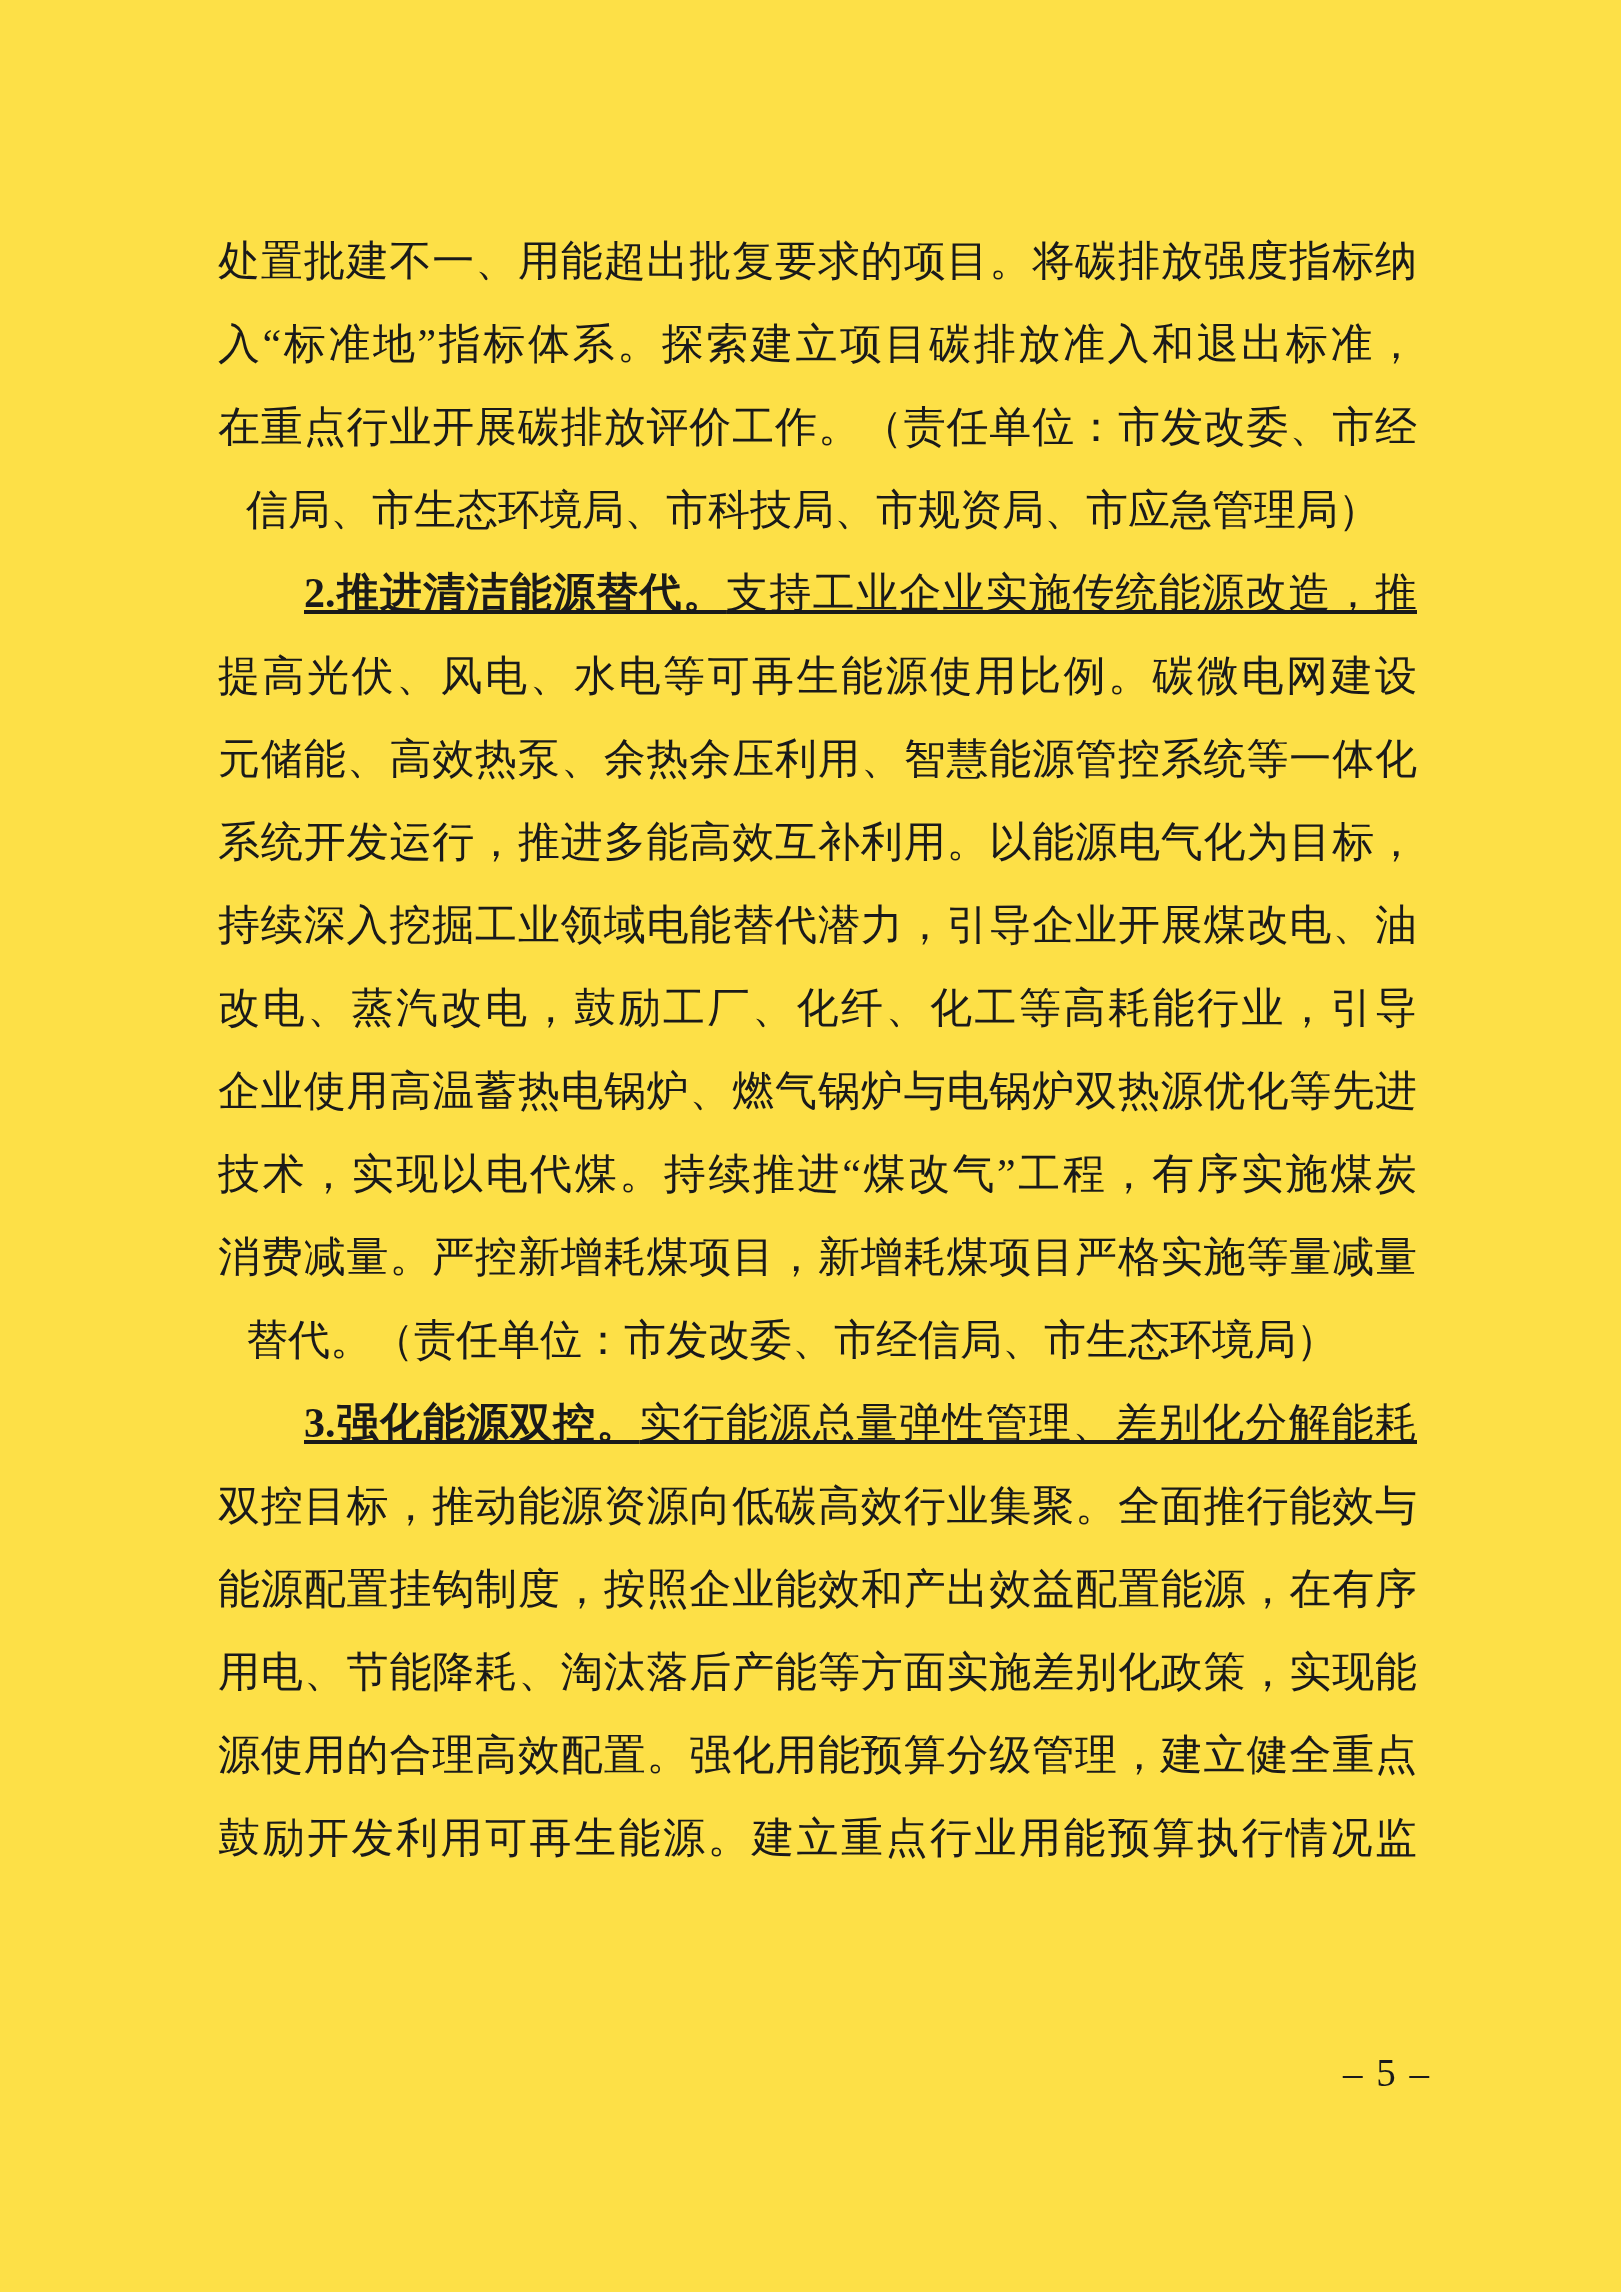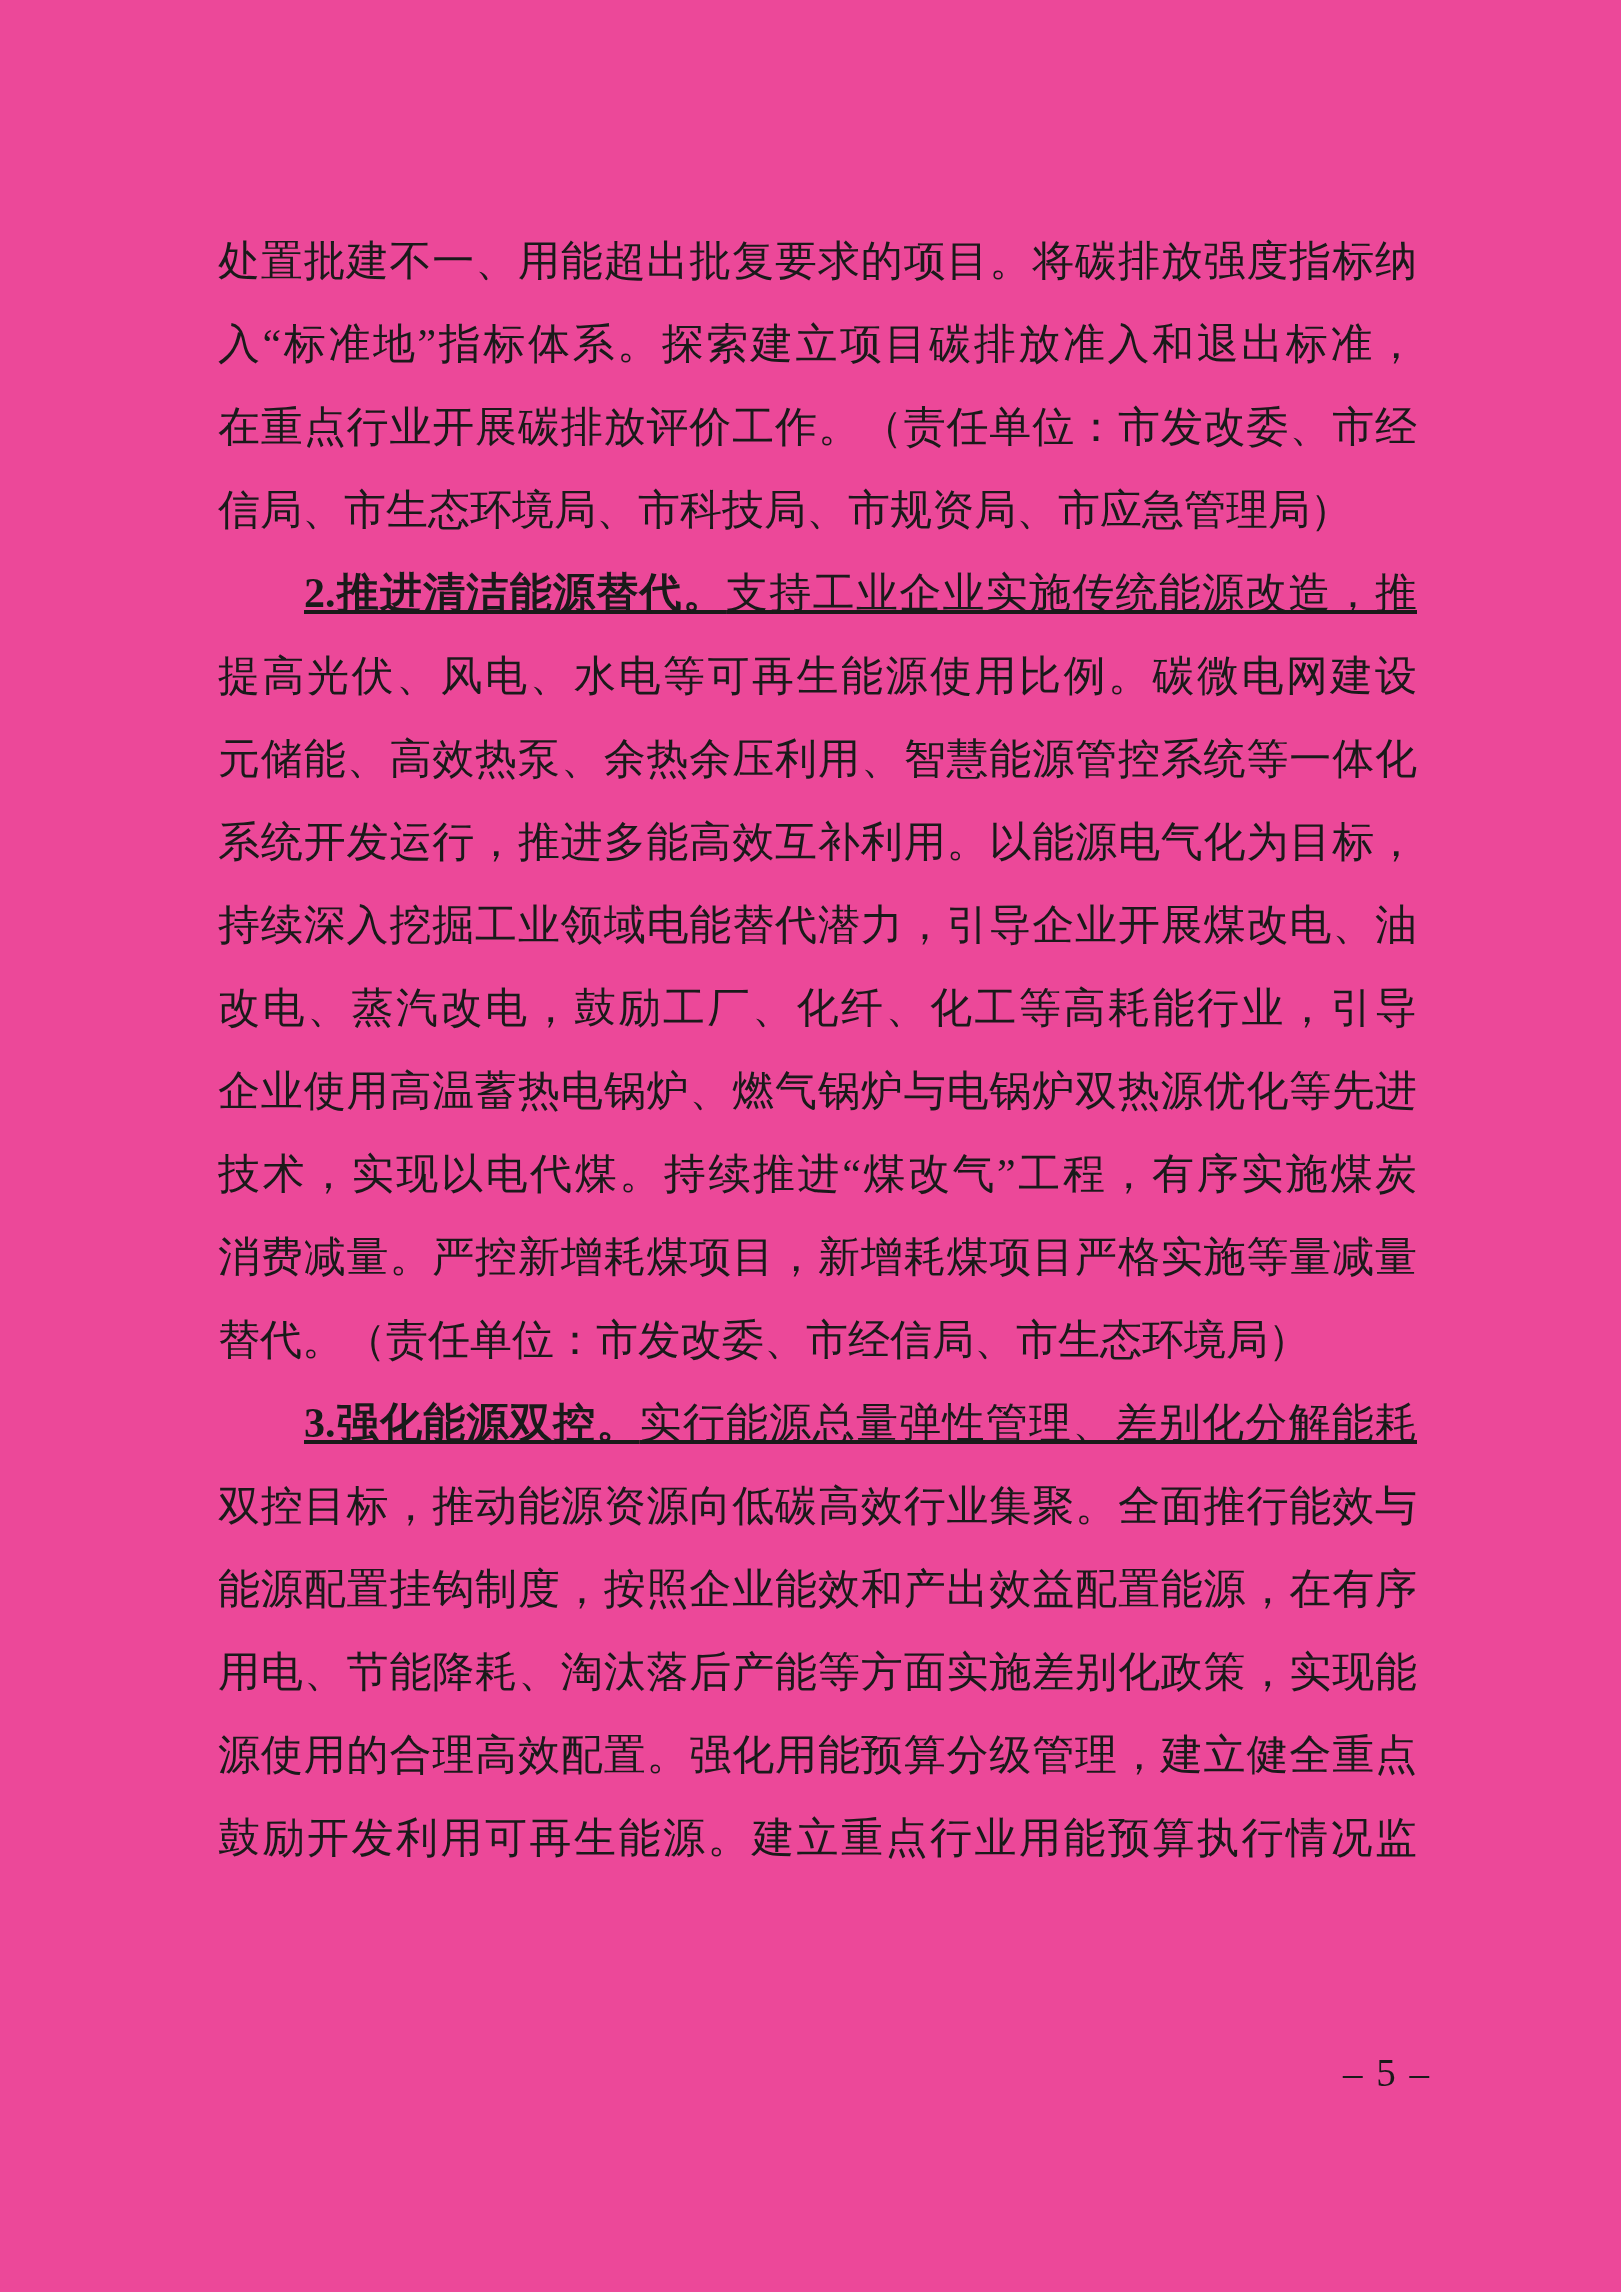--- a/index.html
+++ b/index.html
@@ -5,21 +5,21 @@
 <style>
   html, body {
     margin: 0;
     padding: 0;
     background: #ffffff;
   }
   .page {
     position: relative;
     width: 1621px;
     height: 2293px;
-    background: #ec4899;
+    background: #fde047;
     overflow: hidden;
     font-family: "Liberation Serif", serif;
     color: #1a1a1a;
   }
   .doc-body {
     position: absolute;
     left: 218px;
     top: 220px;
     width: 1199px;
   }
@@ -29,20 +29,21 @@
     font-size: 42px;
     letter-spacing: 0;
     text-align: justify;
     text-align-last: justify;
     white-space: normal;
     overflow: hidden;
   }
   .line.last {
     text-align: left;
     text-align-last: left;
+    margin-left: 28px;
   }
   .line.indent {
     text-indent: 86px;
     text-decoration: underline;
   }
   .lead {
     font-weight: 700;
   }
   .page-number {
     position: absolute;

